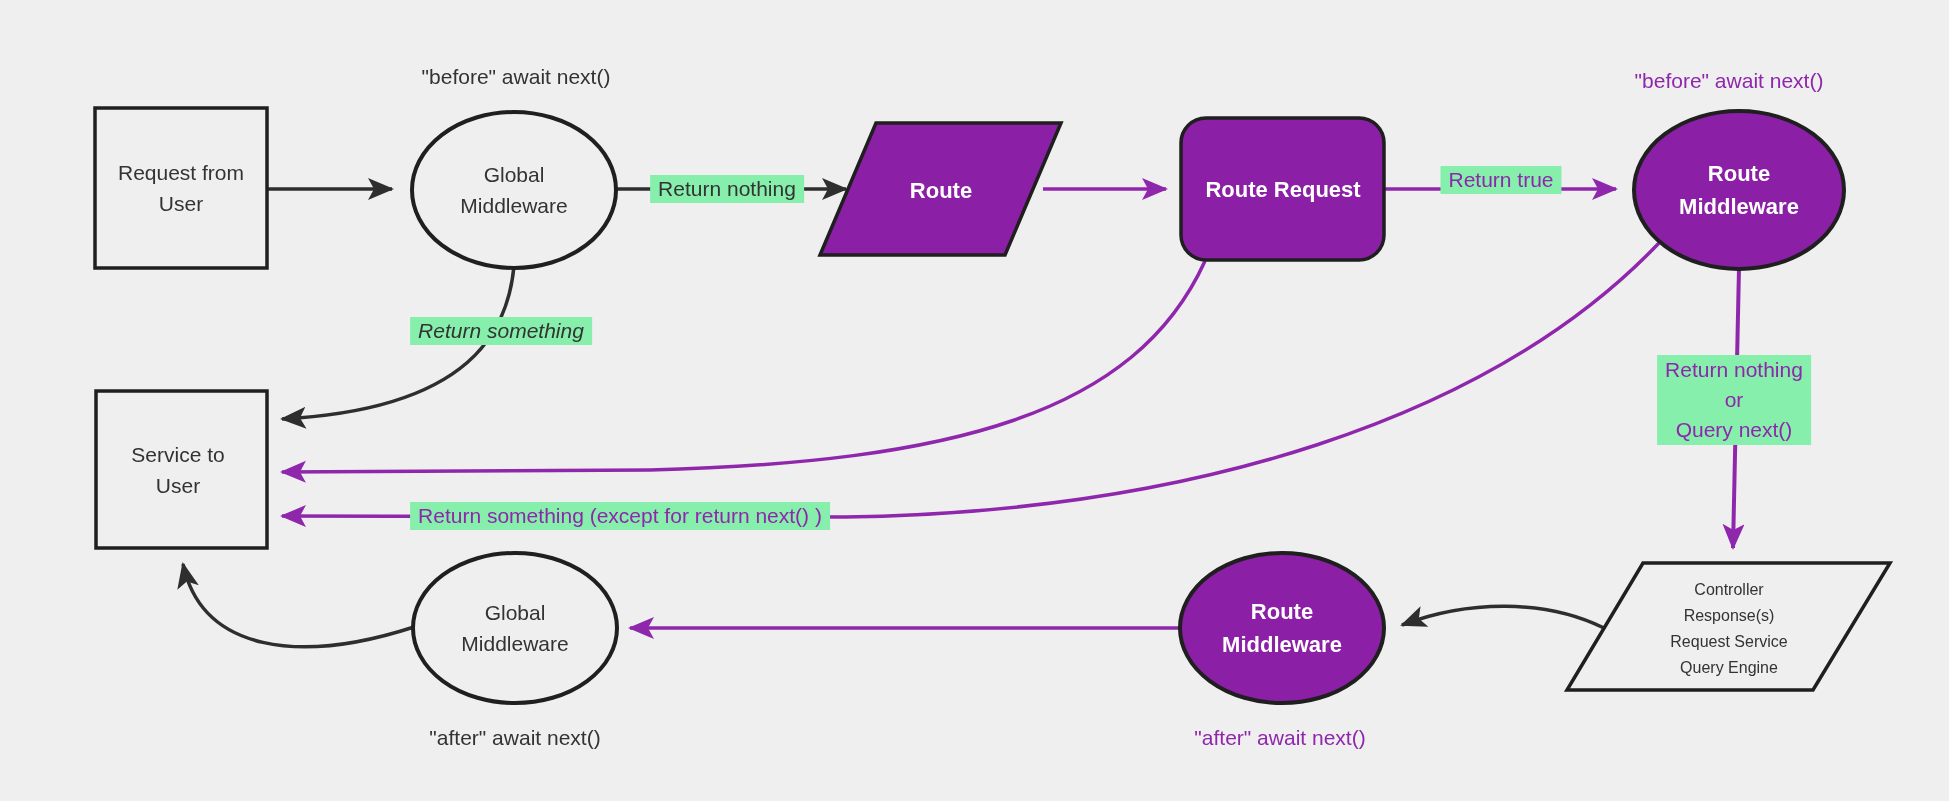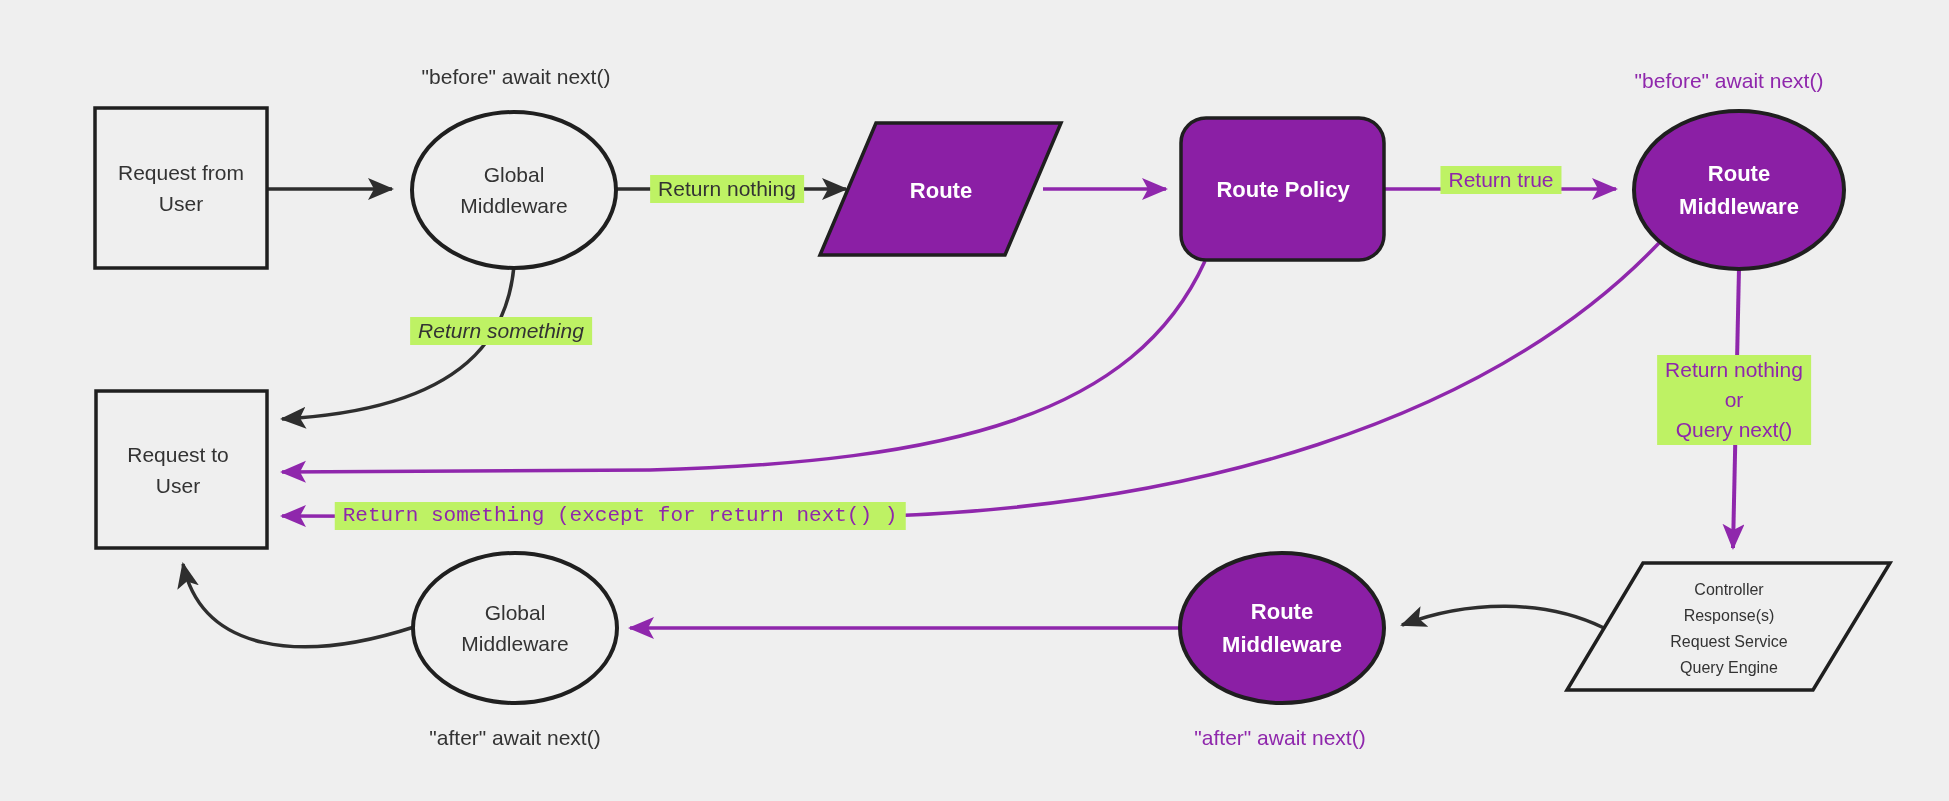--- a/index.html
+++ b/index.html
@@ -19,21 +19,21 @@
 
   .lbl {
     position: absolute;
     transform: translate(-50%, -50%);
     white-space: nowrap;
     font-size: 21px;
     color: #333333;
     text-align: center;
     line-height: 28px;
   }
-  .lbl.bg { background: #bef264; padding: 0 8px; }
+  .lbl.bg { background: #86efac; padding: 0 8px; }
   .lbl.purple { color: #8F27AC; }
   .lbl.multiline { line-height: 30px; }
 
   .node-label {
     position: absolute;
     transform: translate(-50%, -50%);
     white-space: nowrap;
     text-align: center;
     font-size: 21px;
     color: #333333;
@@ -91,51 +91,51 @@
 
   <div class="node-label" style="left:181px; top:188px;">
     <span>Request from</span>
     <span>User</span>
   </div>
   <div class="node-label" style="left:514px; top:190px;">
     <span>Global</span>
     <span>Middleware</span>
   </div>
   <div class="node-label on-purple" style="left:941px; top:190px;">Route</div>
-  <div class="node-label on-purple" style="left:1283px; top:189px;">Route Policy</div>
+  <div class="node-label on-purple" style="left:1283px; top:189px;">Route Request</div>
   <div class="node-label on-purple" style="left:1739px; top:190px;">
     <span>Route</span>
     <span>Middleware</span>
   </div>
   <div class="node-label small" style="left:1729px; top:629px;">
     <span>Controller</span>
     <span>Response(s)</span>
     <span>Request Service</span>
     <span>Query Engine</span>
   </div>
   <div class="node-label on-purple" style="left:1282px; top:628px;">
     <span>Route</span>
     <span>Middleware</span>
   </div>
   <div class="node-label" style="left:515px; top:628px;">
     <span>Global</span>
     <span>Middleware</span>
   </div>
   <div class="node-label" style="left:178px; top:470px;">
-    <span>Request to</span>
+    <span>Service to</span>
     <span>User</span>
   </div>
 
   <div class="lbl" style="left:516px; top:77px;">"before" await next()</div>
   <div class="lbl purple" style="left:1729px; top:81px;">"before" await next()</div>
   <div class="lbl bg" style="left:727px; top:189px;">Return nothing</div>
   <div class="lbl bg purple" style="left:1501px; top:180px;">Return true</div>
   <div class="lbl bg purple multiline" style="left:1734px; top:400px;">
     <span>Return nothing</span>
     <span>or</span>
     <span>Query next()</span>
   </div>
   <div class="lbl bg" style="left:501px; top:331px;font-style:italic;">Return something</div>
-  <div class="lbl bg purple" style="left:620px; top:516px;font-family:Liberation Mono, monospace;">Return something (except for return next() )</div>
+  <div class="lbl bg purple" style="left:620px; top:516px;">Return something (except for return next() )</div>
   <div class="lbl purple" style="left:1280px; top:738px;">"after" await next()</div>
   <div class="lbl" style="left:515px; top:738px;">"after" await next()</div>
 
 </div>
 
 </body></html>

